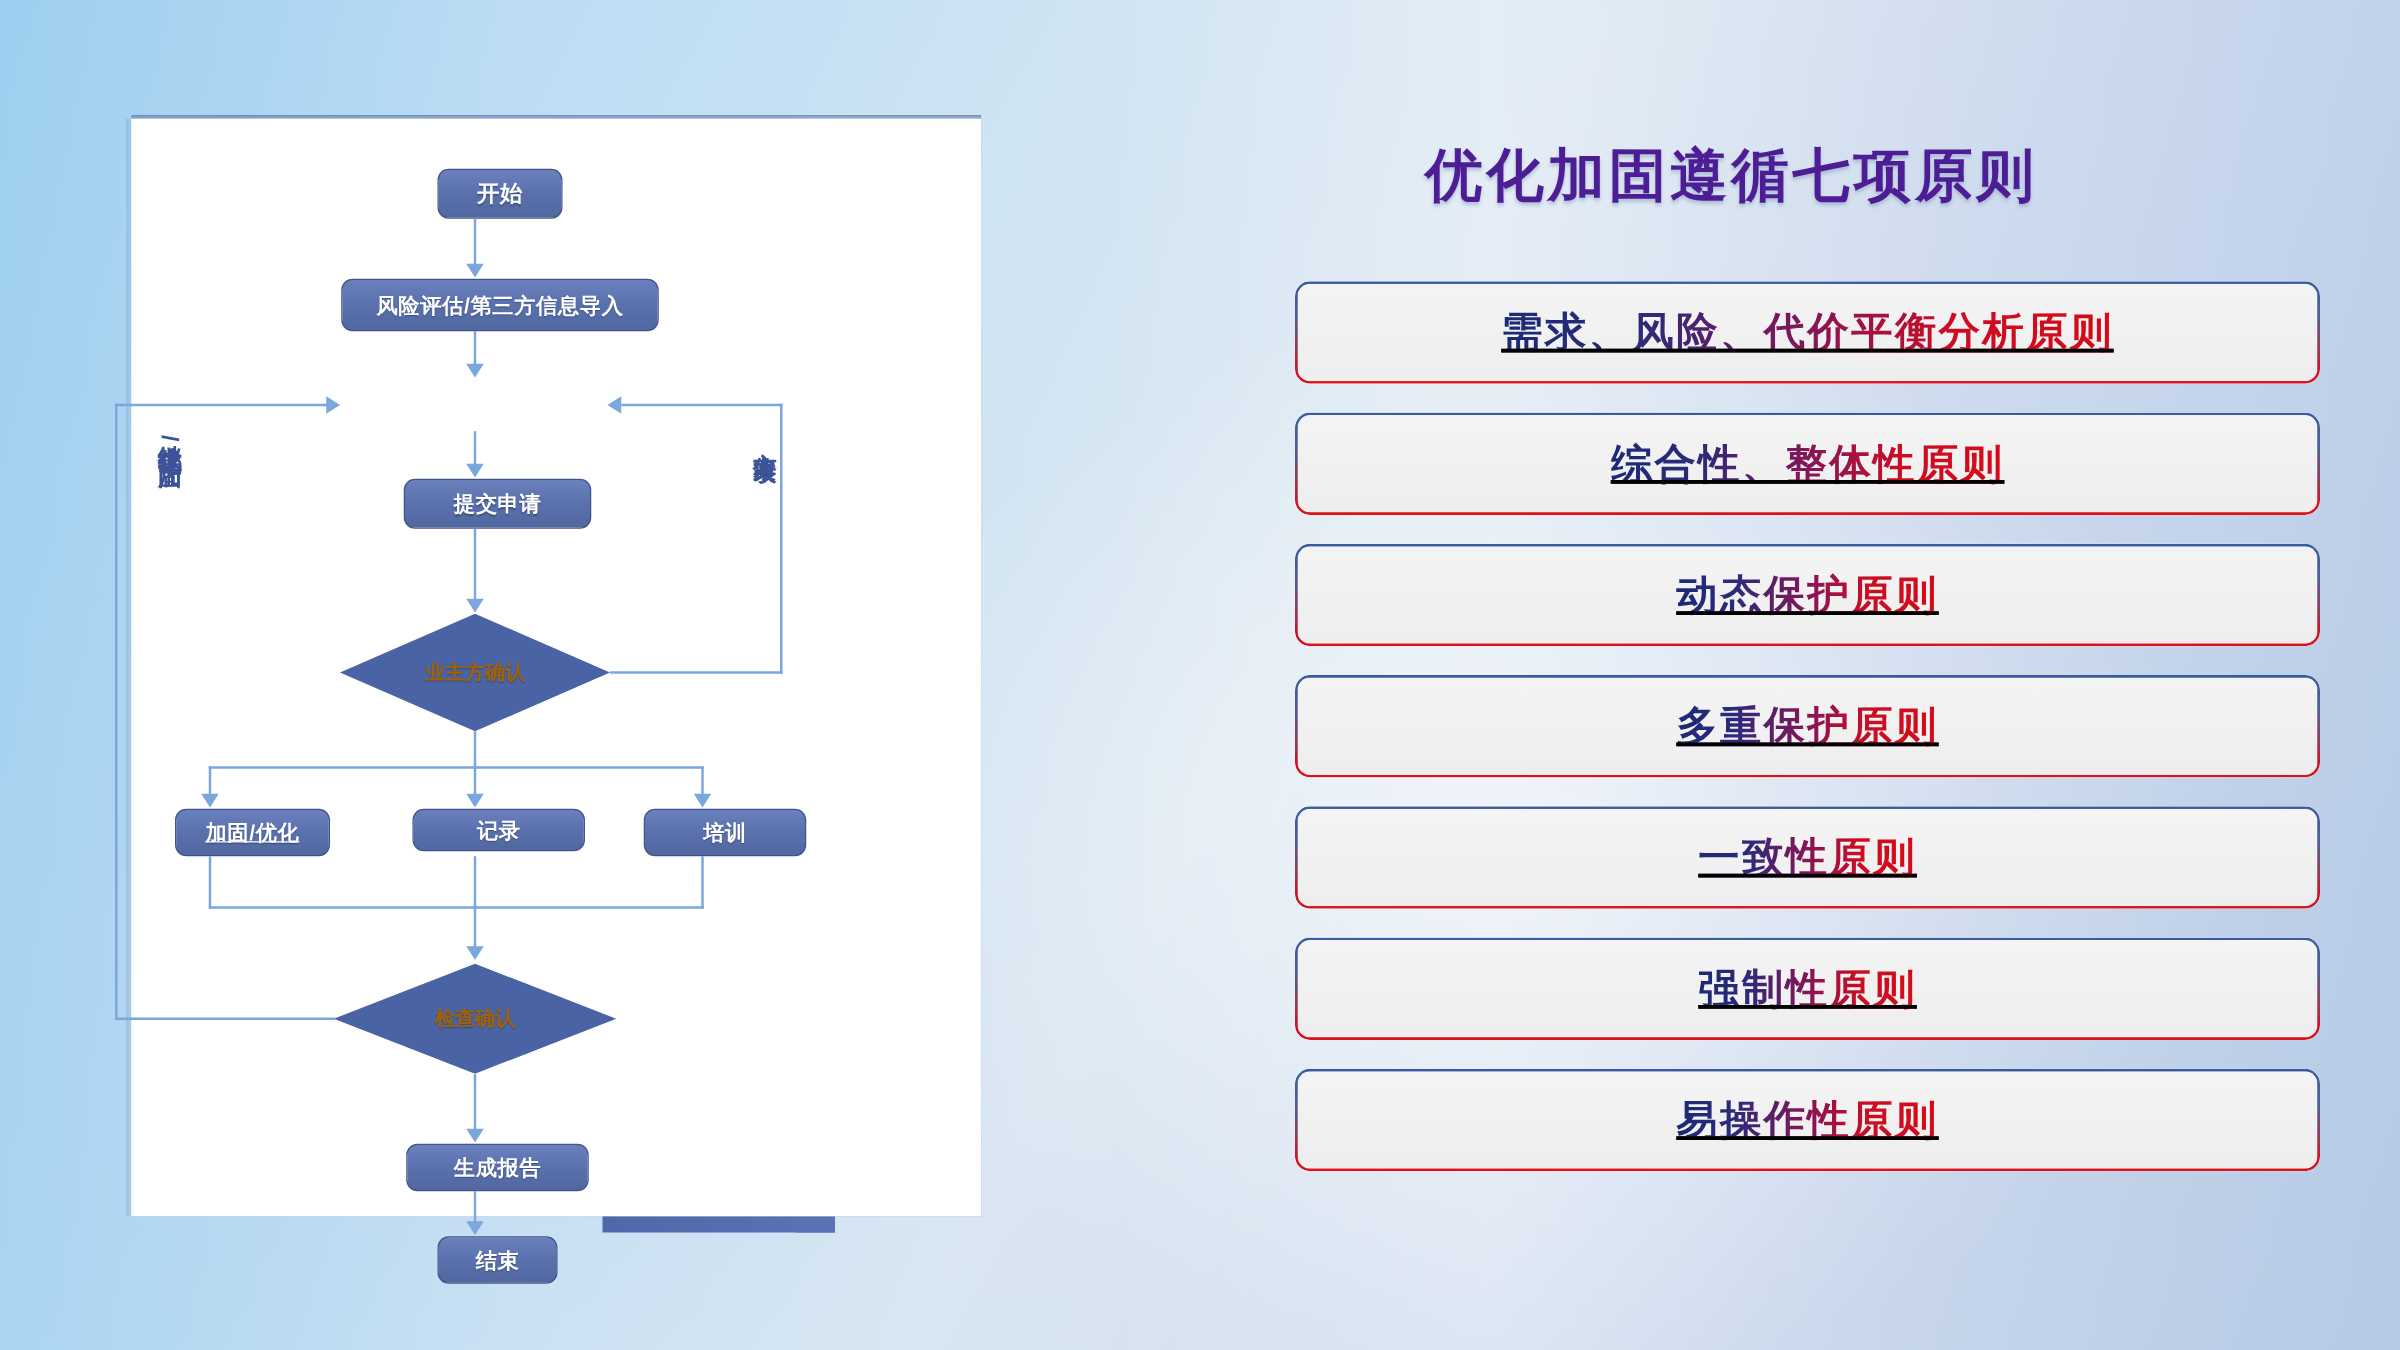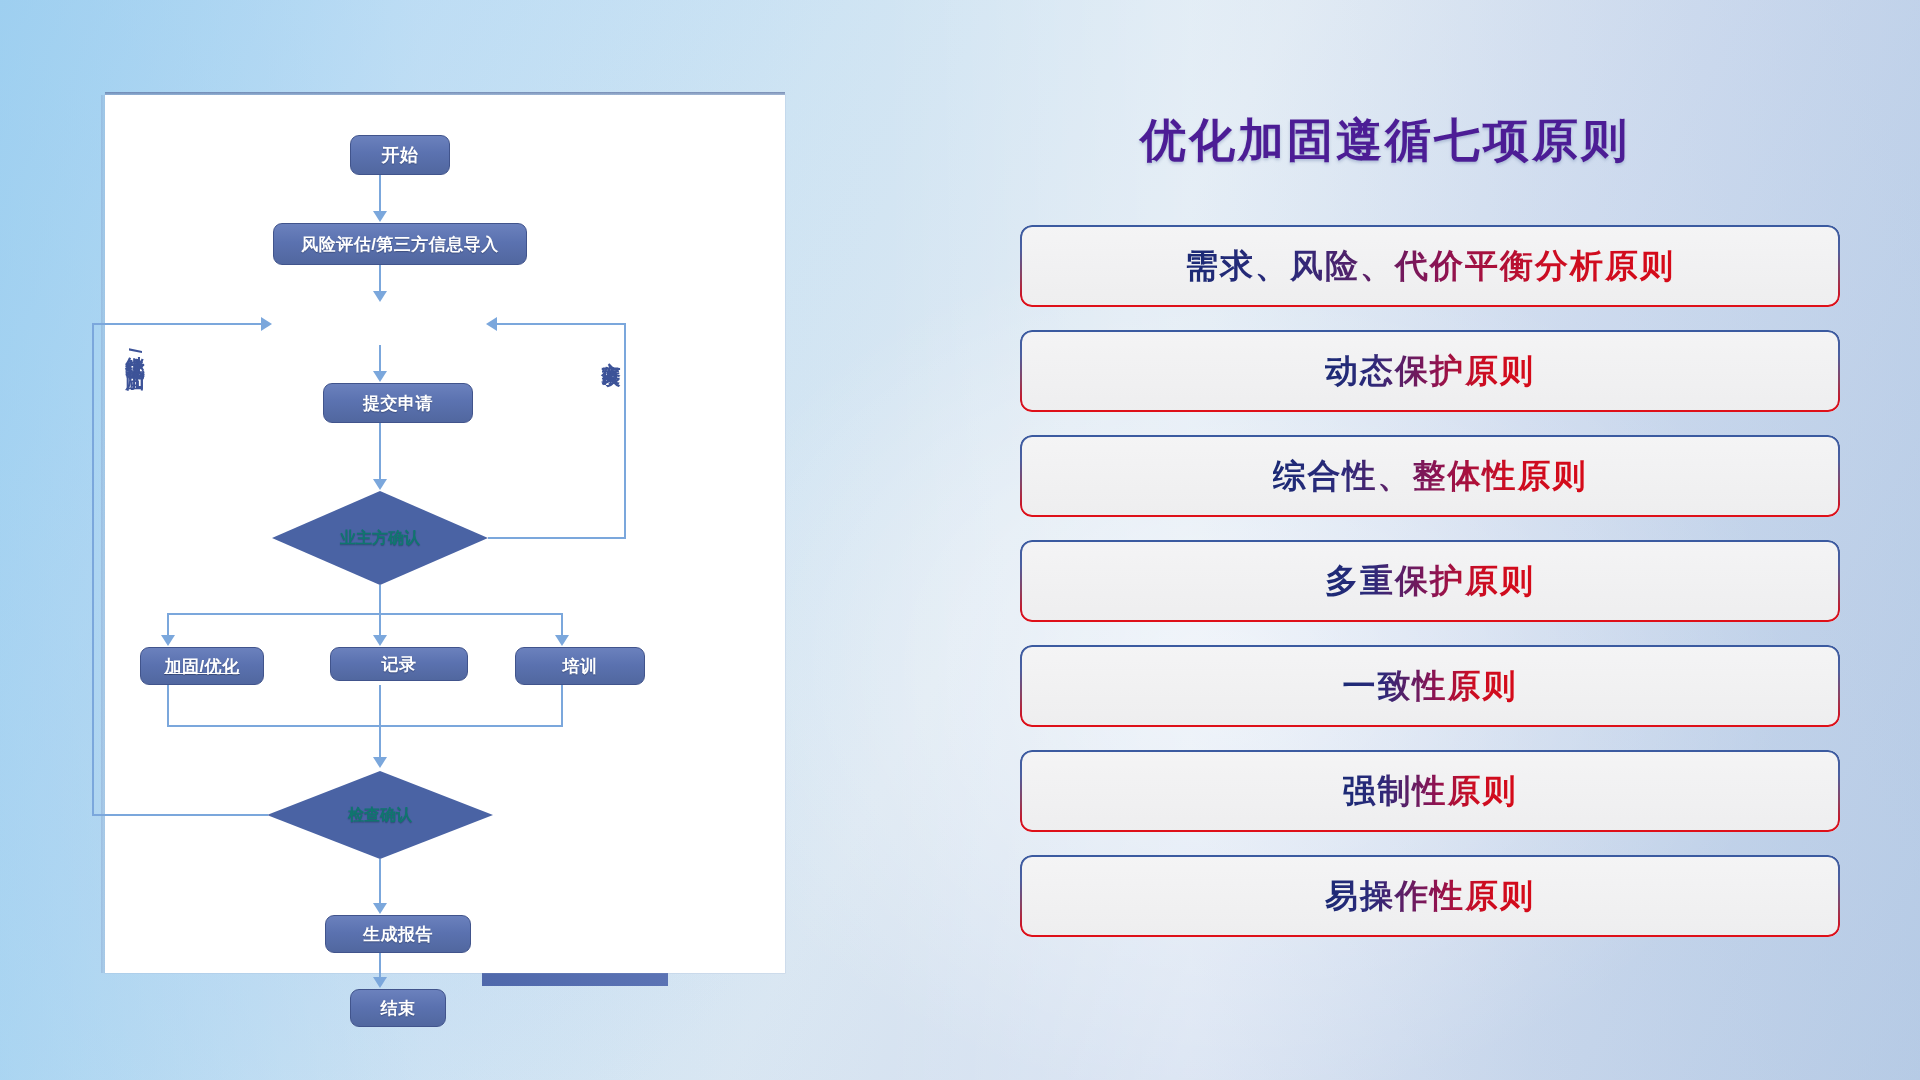--- a/index.html
+++ b/index.html
@@ -52,21 +52,21 @@
     font-size:17px;font-weight:bold;
     display:flex;align-items:center;justify-content:center;
     letter-spacing:.5px;
     text-shadow:0 1px 1px rgba(30,45,80,.45);
     box-sizing:border-box;
     white-space:nowrap;
     margin-left:20px;
   }
   .diamond{
     position:absolute;
-    color:#0f766e;font-size:16px;font-weight:bold;
+    color:#a16207;font-size:16px;font-weight:bold;
     display:flex;align-items:center;justify-content:center;
     text-shadow:0 1px 1px rgba(30,45,80,.45);
   }
   .diamond .dshape{
     position:absolute;left:0;top:0;width:100%;height:100%;
     background:#4a63a4;
     clip-path:polygon(50% 0,100% 50%,50% 100%,0 50%);
   }
   .diamond span{position:relative;z-index:2;}
 
@@ -97,21 +97,21 @@
 
   
   .right{position:absolute;left:1020px;top:90px;width:820px;height:930px;}
   .title{
     position:absolute;left:120px;top:20px;
     font-size:46px;font-weight:bold;letter-spacing:3px;
     color:#4c1d95;
     text-shadow:0 2px 3px rgba(120,140,180,.45);
     white-space:nowrap;
   }
-  .cards{position:absolute;left:0;top:135px;width:820px;}
+  .cards{position:absolute;left:16px;top:135px;width:820px;text-decoration:underline;}
   .card{
     position:relative;
     height:82px;margin-bottom:23px;
     border-radius:12px;
     background:linear-gradient(180deg,#f4f4f5 0%,#f1f1f2 50%,#eeeeef 100%);
     display:flex;align-items:center;justify-content:center;
     box-sizing:border-box;
   }
   .card::before{
     content:"";position:absolute;left:0;top:0;right:0;bottom:0;
@@ -233,28 +233,28 @@
 
   <div class="title">优化加固遵循七项原则</div>
 
   <div class="cards">
 
     <div class="card">
       <span class="card-text">需求、风险、代价平衡分析原则</span>
     </div>
 
     <div class="card">
+      <span class="card-text">综合性、整体性原则</span>
+    </div>
+
+    <div class="card">
       <span class="card-text">动态保护原则</span>
     </div>
 
     <div class="card">
-      <span class="card-text">综合性、整体性原则</span>
-    </div>
-
-    <div class="card">
       <span class="card-text">多重保护原则</span>
     </div>
 
     <div class="card">
       <span class="card-text">一致性原则</span>
     </div>
 
     <div class="card">
       <span class="card-text">强制性原则</span>
     </div>

